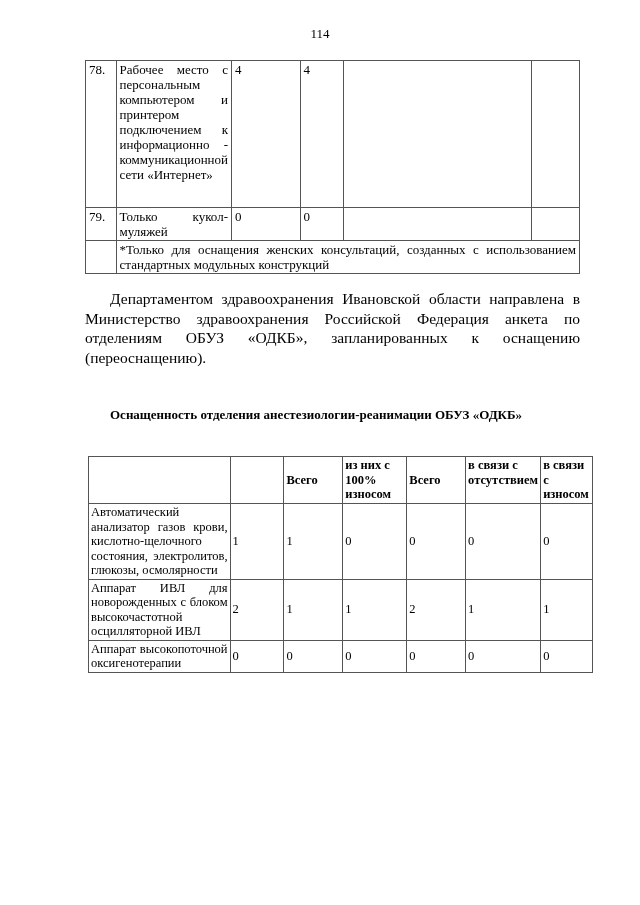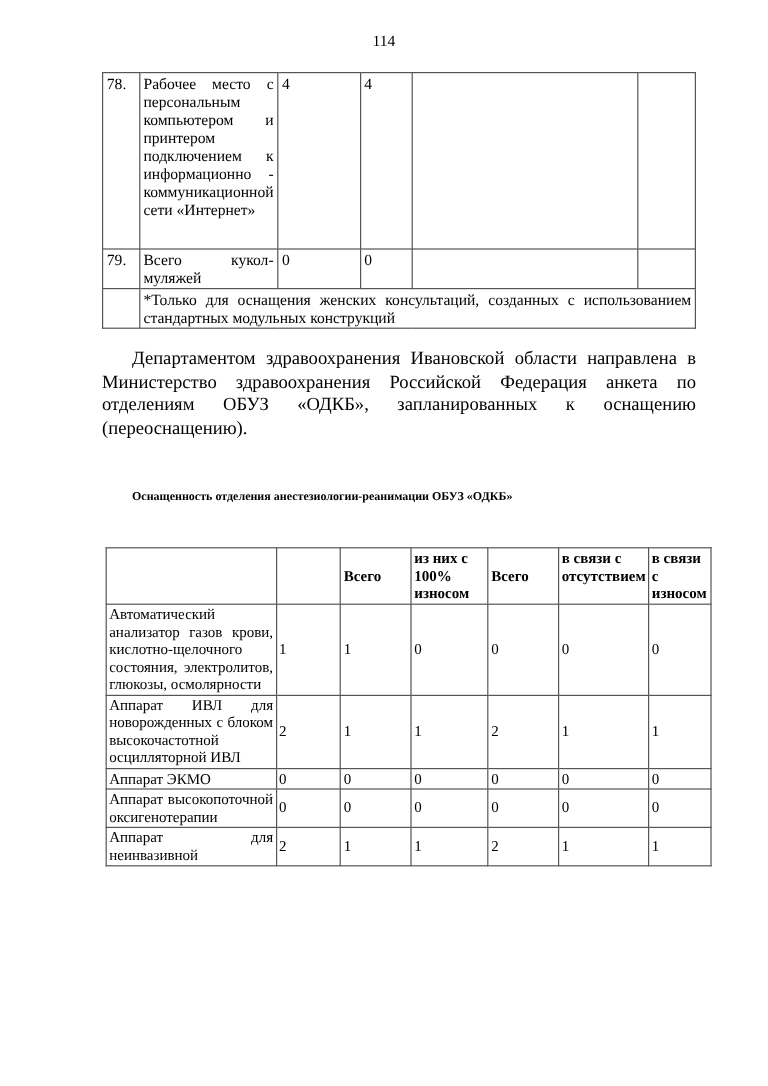--- a/index.html
+++ b/index.html
@@ -18,21 +18,21 @@
   #top-table .c-b { width: 38px; }
   #top-table .c-c { width: 192px; }
   #top-table .c-d { width: 44px; }
   #top-table tr.r78 td { height: 144px; }
   #top-table tr.r79 td { height: 30px; }
   #top-table tr.rnote td { height: 30px; margin-top: 37px; }
   .note { text-align: justify; }
 
   .paragraph { position: absolute; left: 85px; top: 289px; width: 495px; font-size: 15.5px;
                line-height: 19.5px; text-align: justify; text-indent: 25px; font-family: Liberation Serif, serif; }
-  .section-title { position: absolute; left: 85px; top: 405px; width: 495px; font-size: 10px;
+  .section-title { position: absolute; left: 85px; top: 405px; width: 495px; font-size: 13px;
                    font-weight: bold; line-height: 19px; text-align: justify; text-indent: 25px; }
 
   
   #equip-table { left: 88px; top: 456px; width: 505px; font-size: 12.5px; line-height: 14.5px; }
   #equip-table th { font-weight: bold; text-align: left; padding: 1px 2px; }
   #equip-table td { padding: 1px 2px; }
   #equip-table .w-name { width: 143px; }
   #equip-table .w-calc { width: 55px; }
   #equip-table .w-f1 { width: 57px; }
   #equip-table .w-f2 { width: 61px; }
@@ -55,21 +55,21 @@
       <tr class="r78">
     <td class="c-num">78.</td>
     <td class="c-name">Рабочее место с персональным компьютером и принтером подключением к информационно - коммуникационной сети «Интернет»</td>
     <td class="c-a">4</td>
     <td class="c-b">4</td>
     <td class="c-c"></td>
     <td class="c-d"></td>
   </tr>
   <tr class="r79">
     <td class="c-num">79.</td>
-    <td class="c-name">Всего кукол-муляжей</td>
+    <td class="c-name">Только кукол-муляжей</td>
     <td class="c-a">0</td>
     <td class="c-b">0</td>
     <td class="c-c"></td>
     <td class="c-d"></td>
   </tr>
   <tr class="rnote">
     <td class="c-num"></td>
     <td colspan="5" class="note">*Только для оснащения женских консультаций, созданных с использованием стандартных модульных конструкций</td>
   </tr>
 </tbody>
@@ -104,40 +104,22 @@
       <tr>
         <td class="name">Аппарат ИВЛ для новорожденных с блоком высокочастотной осцилляторной ИВЛ</td>
         <td class="num">2</td>
         <td class="num">1</td>
         <td class="num">1</td>
         <td class="num">2</td>
         <td class="num">1</td>
         <td class="num">1</td>
       </tr>
       <tr>
-        <td class="name">Аппарат ЭКМО</td>
-        <td class="num">0</td>
-        <td class="num">0</td>
-        <td class="num">0</td>
-        <td class="num">0</td>
-        <td class="num">0</td>
-        <td class="num">0</td>
-      </tr>
-      <tr>
         <td class="name">Аппарат высокопоточной оксигенотерапии</td>
         <td class="num">0</td>
         <td class="num">0</td>
         <td class="num">0</td>
         <td class="num">0</td>
         <td class="num">0</td>
         <td class="num">0</td>
       </tr>
-      <tr>
-        <td class="name">Аппарат для неинвазивной</td>
-        <td class="num">2</td>
-        <td class="num">1</td>
-        <td class="num">1</td>
-        <td class="num">2</td>
-        <td class="num">1</td>
-        <td class="num">1</td>
-      </tr>
     </tbody>
 </table>
 
 </body></html>

